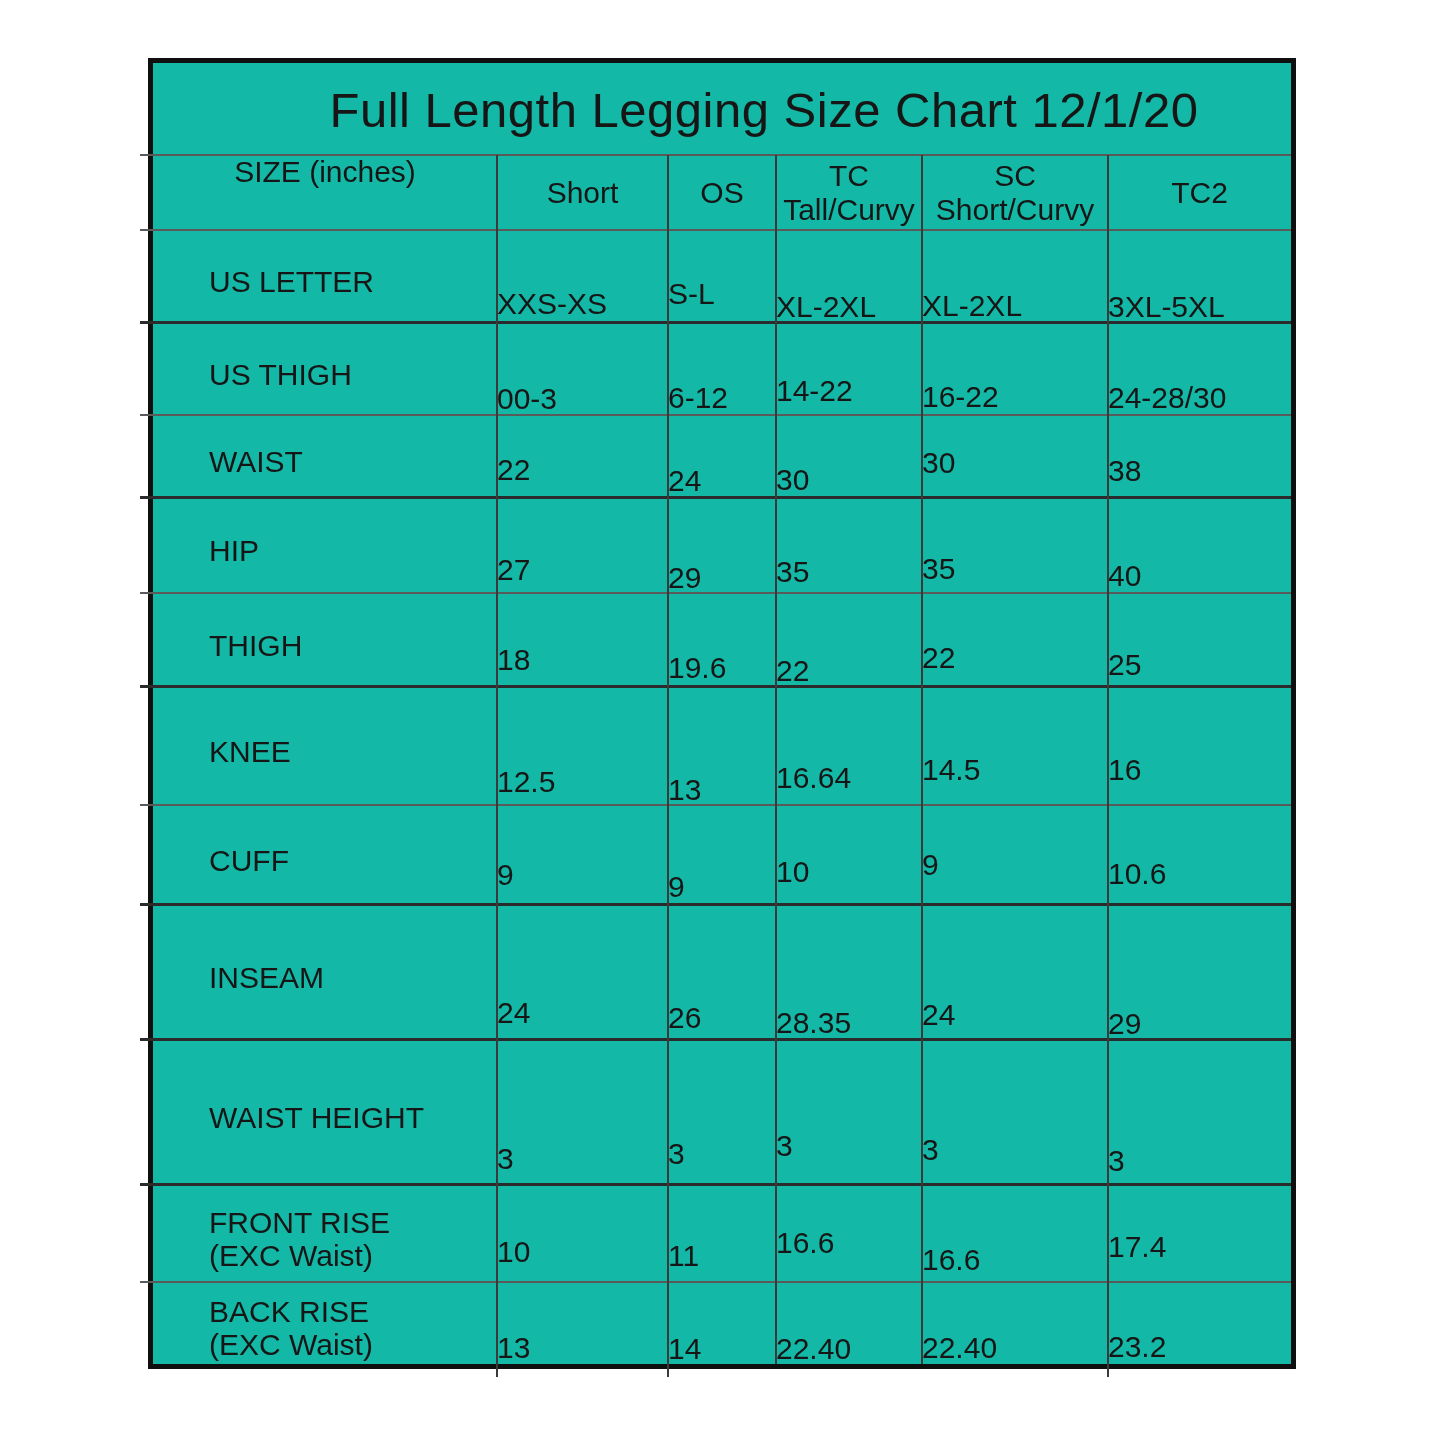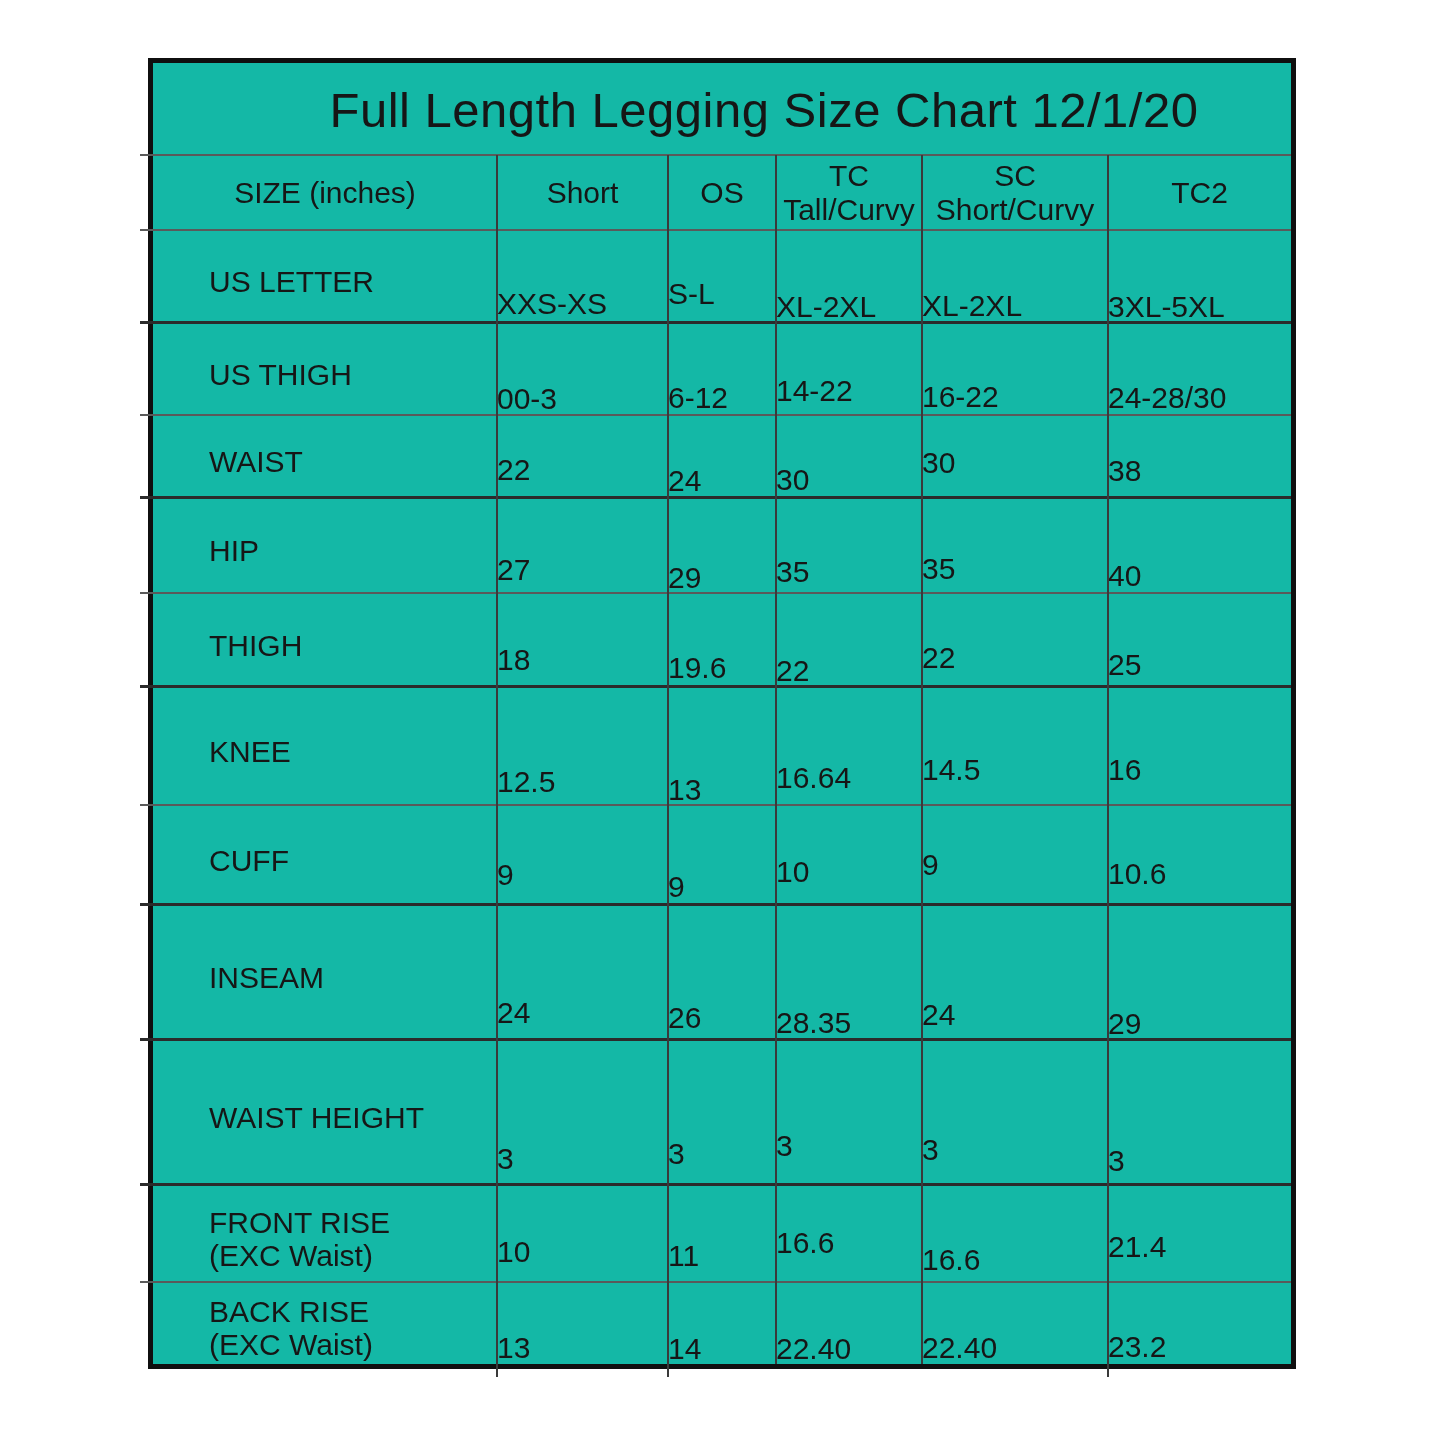--- a/index.html
+++ b/index.html
@@ -10,21 +10,21 @@
     font-family:"Liberation Sans","DejaVu Sans",sans-serif;color:#161616;
   }
   .grid{
     display:grid;width:1138px;height:1301px;
     grid-template-columns:344px 171px 108px 146px 186px 183px;
     grid-template-rows:92px 75px 93px 92px 82px 96px 94px 118px 100px 135px 145px 97px 82px;
   }
   .c{position:relative;display:flex;overflow:visible;}
   .title{grid-column:1/7;align-items:center;justify-content:center;font-size:49px;letter-spacing:0.5px;white-space:nowrap;}
   .title span{transform:translateX(42px);padding-top:2px;}
-  .sh{align-items:center;justify-content:center;font-size:30px;white-space:nowrap;}
+  .sh{justify-content:center;font-size:30px;white-space:nowrap;}
   .ch{align-items:center;justify-content:center;text-align:center;font-size:30px;line-height:34px;white-space:nowrap;}
   .rl{align-items:center;font-size:30px;line-height:33px;padding-left:56px;white-space:nowrap;}
   .rl .b{transform:translateY(5px);}
   .v{justify-content:flex-start;align-items:flex-end;font-size:30px;white-space:nowrap;}
   .v span{display:block;line-height:1;}
   
   .hline{position:absolute;left:-13px;right:0;height:1.6px;background:#5a5a5a;}
   .hline.thick{height:3px;background:#2b2b2b;}
   .vline{position:absolute;top:92px;height:1209px;width:2px;background:#3a3a3a;}
   .vstub{position:absolute;top:1301px;height:13px;width:2px;background:#3a3a3a;}
@@ -272,21 +272,21 @@
       <div class="c v">
           <span style="margin-bottom:11px">11</span>
         </div>
       <div class="c v">
           <span style="margin-bottom:24px">16.6</span>
         </div>
       <div class="c v">
           <span style="margin-bottom:7px">16.6</span>
         </div>
       <div class="c v">
-          <span style="margin-bottom:20px">21.4</span>
+          <span style="margin-bottom:20px">17.4</span>
         </div>
 
       <div class="c rl">
           <div class="b">
             <div>BACK RISE</div>
             <div>(EXC Waist)</div>
           </div>
         </div>
       <div class="c v">
           <span style="margin-bottom:1px">13</span>

